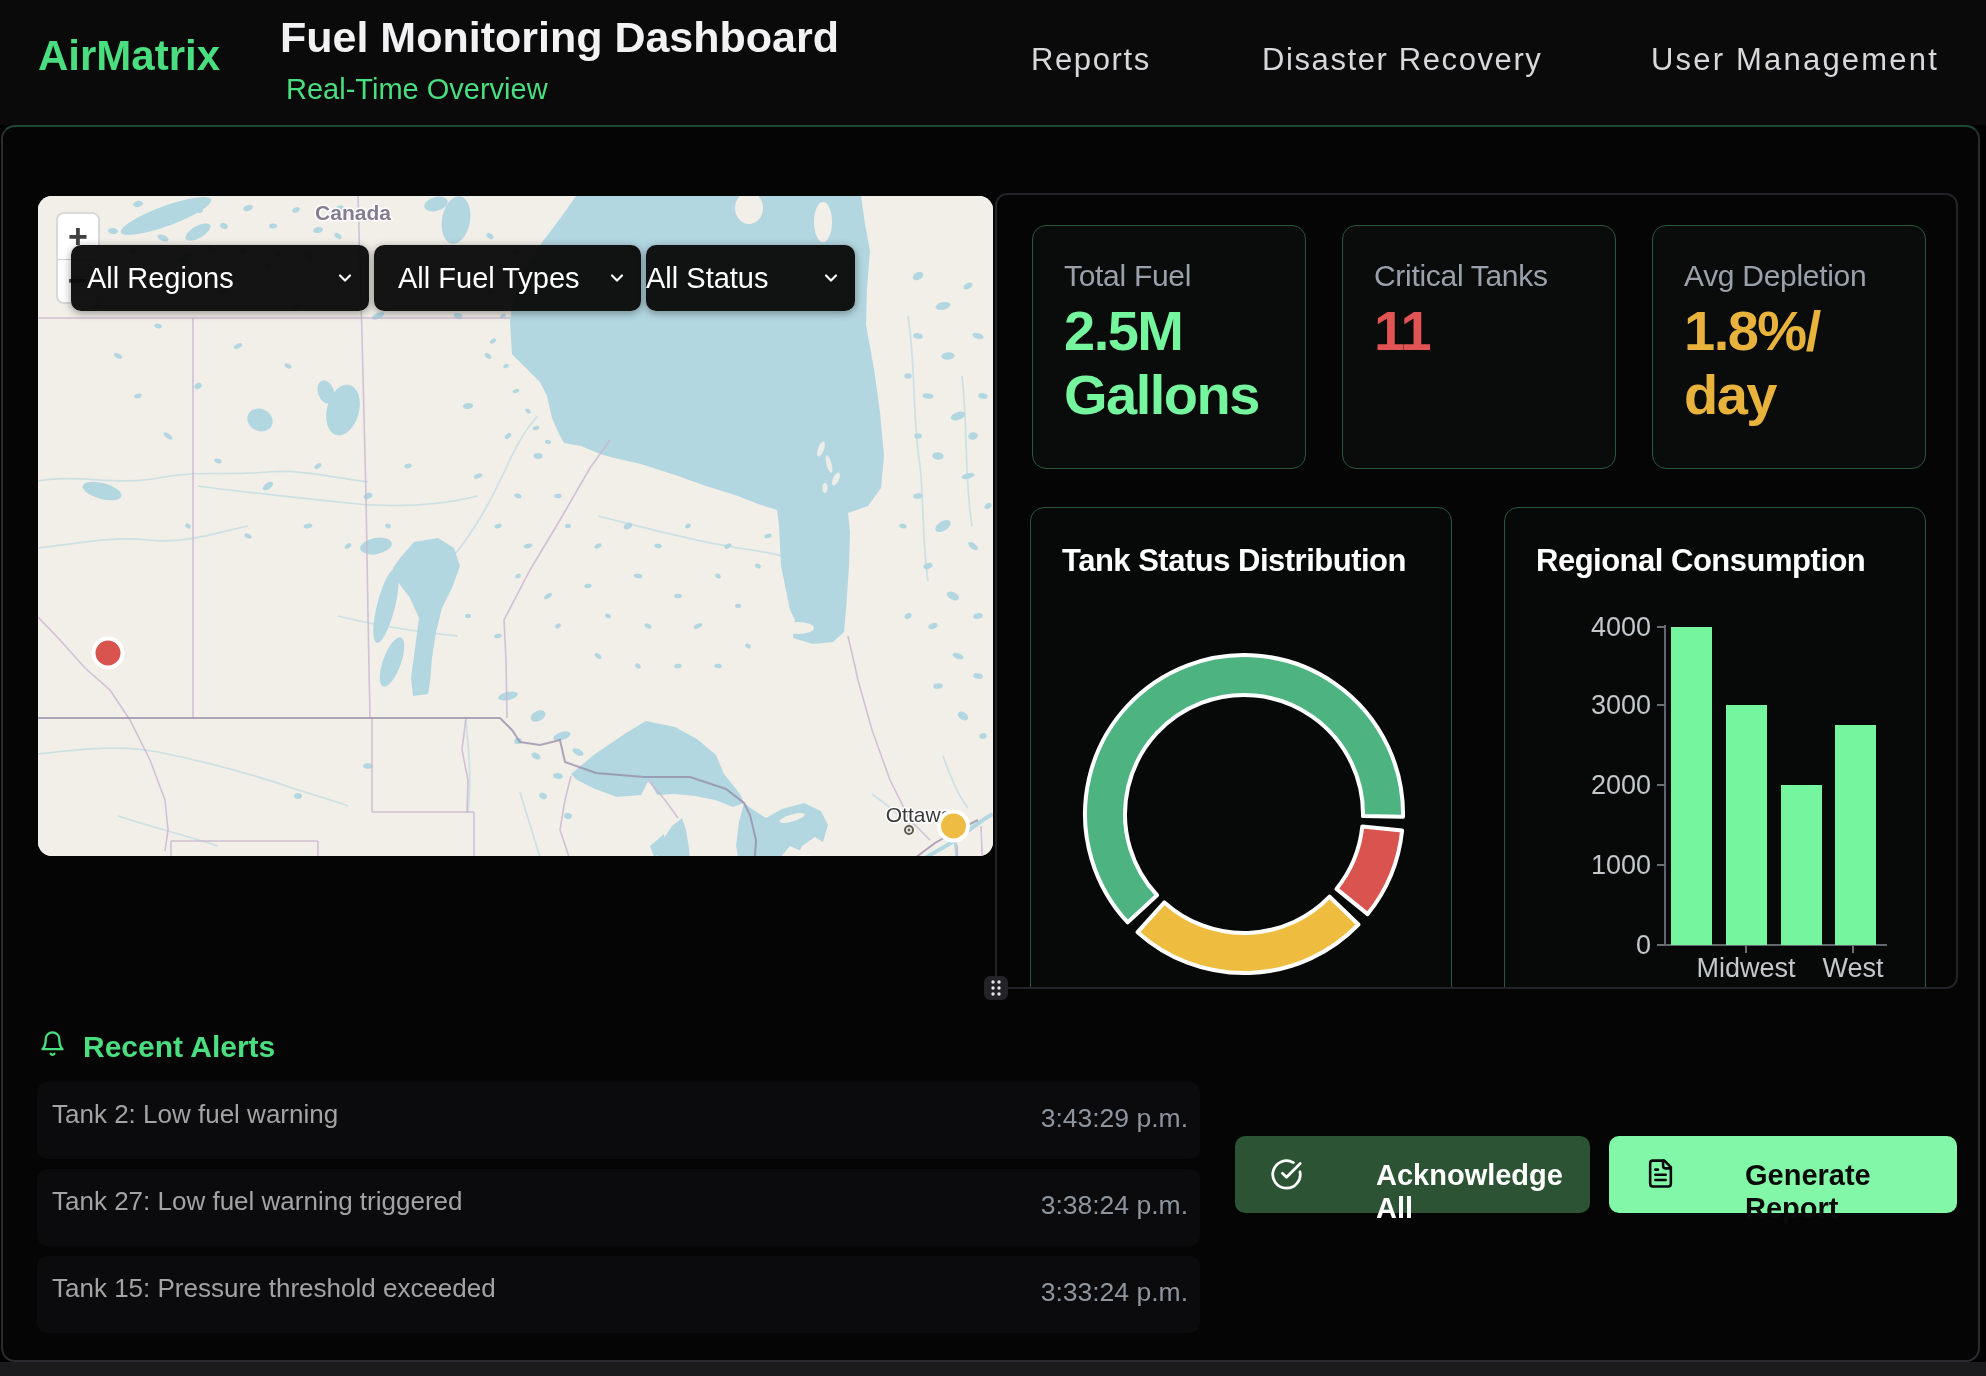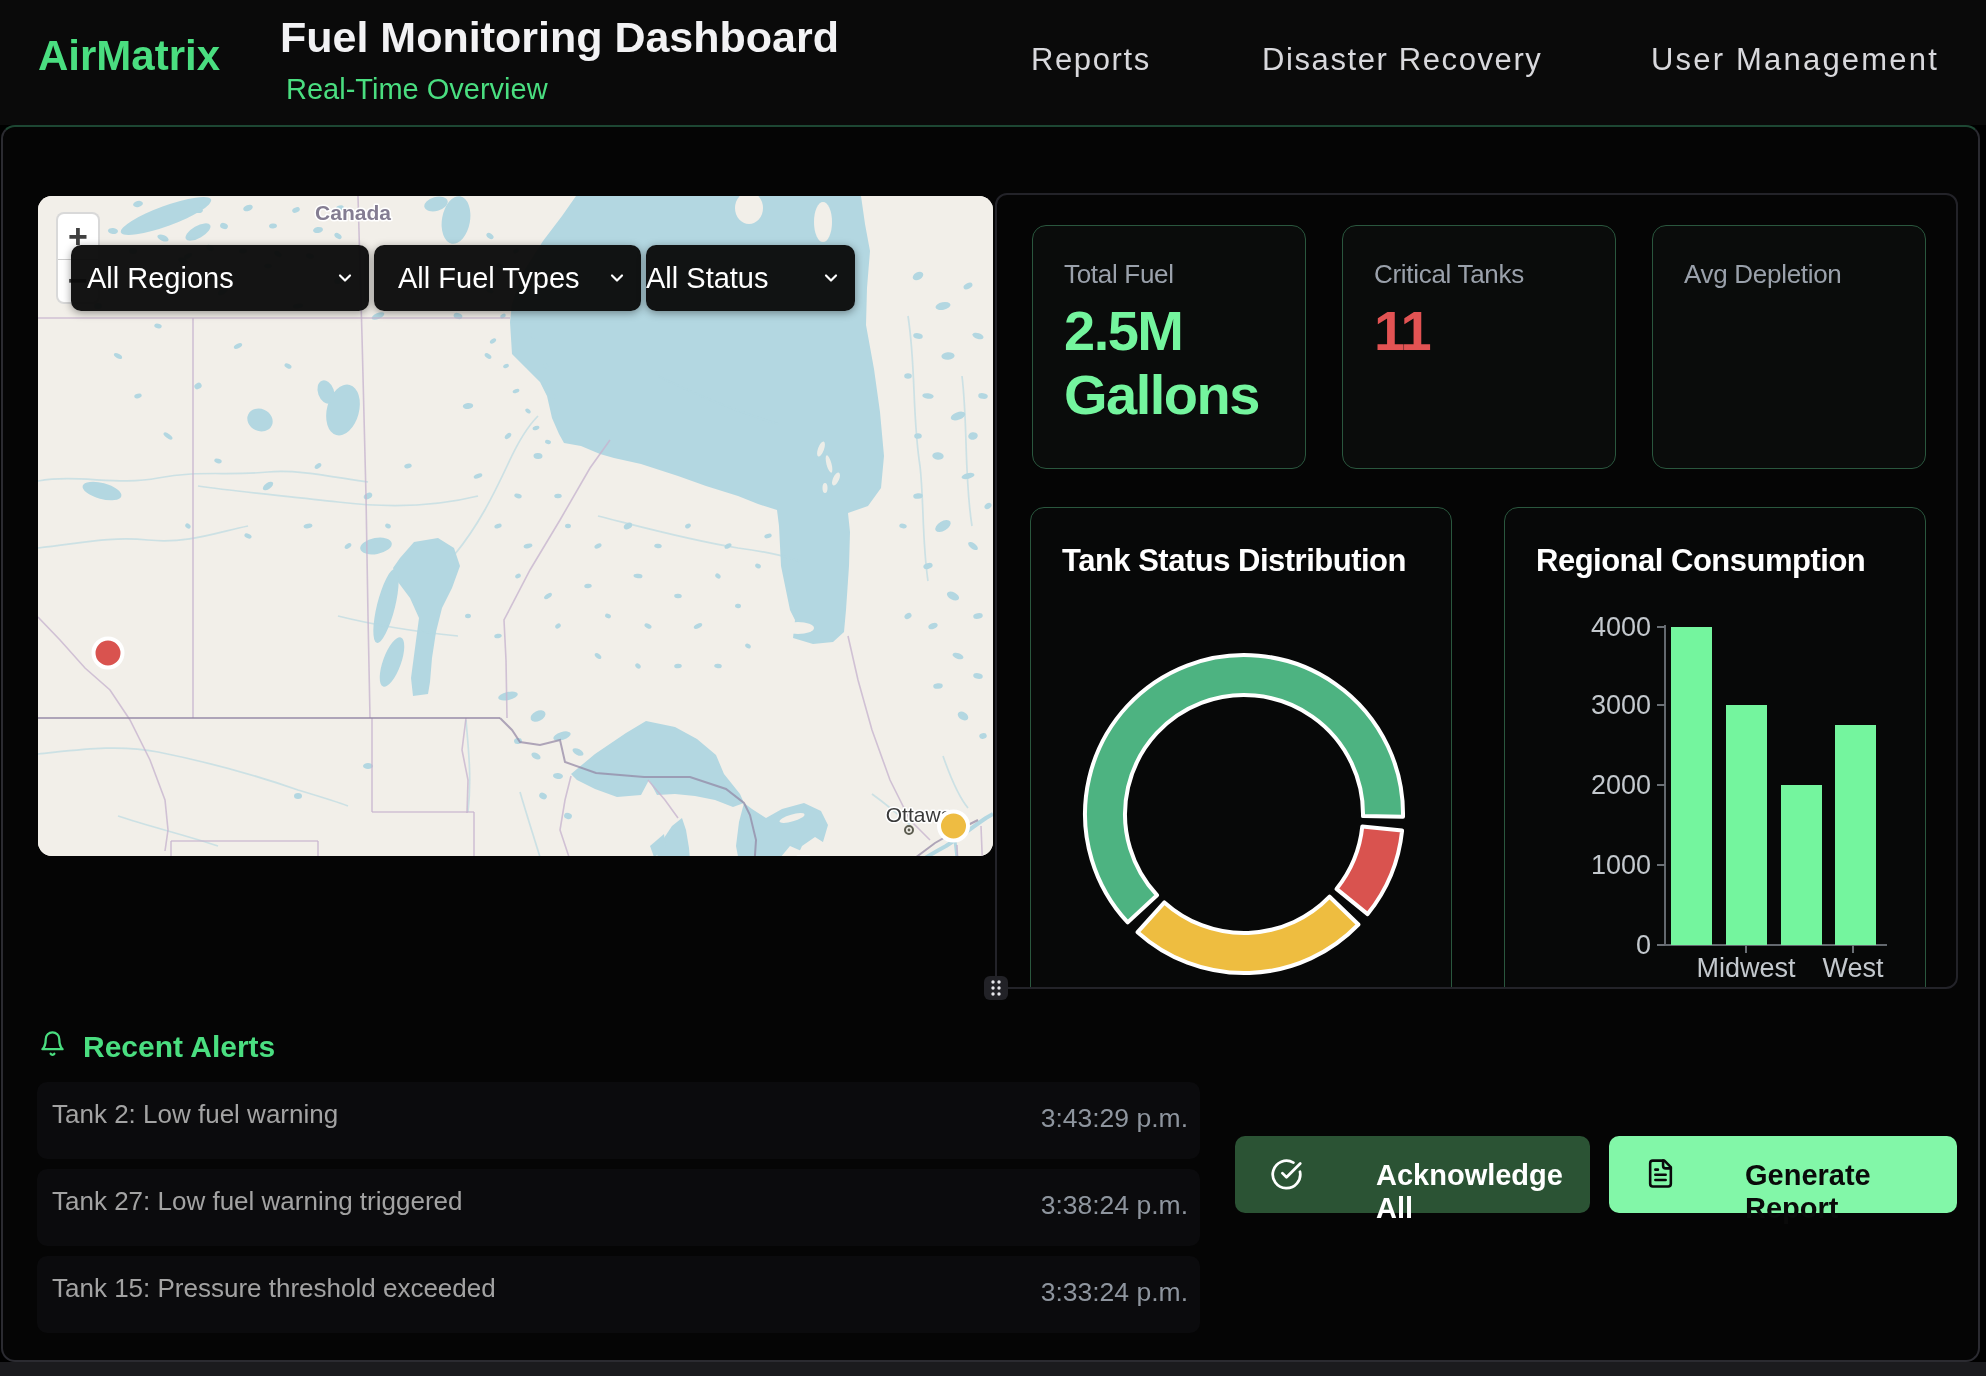--- a/index.html
+++ b/index.html
@@ -10,21 +10,21 @@
 .nav { position:absolute; top:42px; font-size:31px; color:#d8d8dc; letter-spacing:1.6px; }
 .mainbox { position:absolute; left:1px; top:125px; width:1979px; height:1237px; border:2px solid #2b2b31; border-top-color:#1d4733; border-radius:14px; background:#050505; }
 .bstrip { position:absolute; left:0; top:1362px; width:1986px; height:14px; background:#1b1b1e; }
 .map { position:absolute; left:38px; top:196px; width:955px; height:660px; border-radius:14px; overflow:hidden; background:#f2efe9; }
 .zoomctl { position:absolute; left:56px; top:212px; width:44px; height:92px; background:#fff; border-radius:8px; border:2px solid rgba(0,0,0,0.15); }
 .zoomctl .zp { position:absolute; left:0; top:0; width:100%; height:46px; border-bottom:1px solid #ccc; color:#404040; font-size:34px; font-weight:bold; text-align:center; line-height:44px; }
 .zoomctl .zm { position:absolute; left:0; top:46px; width:100%; height:44px; color:#404040; font-size:34px; font-weight:bold; text-align:center; line-height:40px; }
 .pill { position:absolute; top:245px; height:66px; background:rgba(10,10,10,0.96); border-radius:10px; display:flex; align-items:center; justify-content:space-between; color:#fff; font-size:29px; padding-right:14px; box-shadow:0 2px 8px rgba(0,0,0,0.4); }
 .rpanel { position:absolute; left:995px; top:193px; width:963px; height:796px; border:2px solid #232329; border-radius:12px; background:#050505; overflow:hidden; }
 .stat { position:absolute; top:30px; width:274px; height:244px; background:#0a0c0b; border:1.5px solid #2a573e; border-radius:14px; }
-.stat-label { position:absolute; left:31px; top:33px; font-size:26px; color:#9aa1ab; letter-spacing:-0.3px; }
+.stat-label { position:absolute; left:31px; top:33px; font-size:30px; color:#9aa1ab; letter-spacing:-0.3px; }
 .stat-value { position:absolute; left:31px; top:73px; font-size:56px; font-weight:bold; line-height:64px; letter-spacing:-1.5px; }
 .chartcard { position:absolute; top:312px; width:422px; height:500px; background:#070808; border:1.5px solid #2a573e; border-radius:14px; }
 .ctitle { position:absolute; left:31px; top:35px; font-size:31px; font-weight:bold; color:#fff; letter-spacing:-0.5px; }
 .alerthead { position:absolute; left:83px; top:1030px; font-size:30px; font-weight:bold; color:#4ade80; }
 .bellwrap { position:absolute; left:39px; top:1030px; }
 .alert { position:absolute; left:37px; width:1163px; height:77px; background:#0b0b0d; border-radius:10px; }
 .atext { position:absolute; left:15px; top:17px; font-size:26px; color:#a3a3a3; }
 .atime { position:absolute; right:12px; top:21px; font-size:26.5px; color:#8e959e; }
 .btn { position:absolute; top:1136px; height:77px; border-radius:10px; font-weight:bold; }
 .btn .bicon { position:absolute; top:22px; }
@@ -295,20 +295,21 @@
 <div class="stat" style="left:35px;">
       <div class="stat-label">Total Fuel</div>
       <div class="stat-value" style="color:#74f59e">2.5M<br>Gallons</div>
     </div>
     <div class="stat" style="left:345px;">
       <div class="stat-label">Critical Tanks</div>
       <div class="stat-value" style="color:#e25353">11</div>
     </div>
     <div class="stat" style="left:655px;">
       <div class="stat-label">Avg Depletion</div>
+      <div class="stat-value" style="color:#e8b33c">1.8%/<br>day</div>
     </div>
 <div class="chartcard" style="left:33px;">
   <div class="ctitle">Tank Status Distribution</div>
   <svg style="position:absolute;left:0;top:100px;" width="422" height="400" viewBox="0 0 422 400">
         <path d="M96.7,314.4 A159,159 0 1 1 372.0,208.8 L332.0,208.1 A119,119 0 1 0 126.0,287.2 Z" fill="#4db381" stroke="#ffffff" stroke-width="4" stroke-linejoin="round"></path>
         <path d="M371.1,222.6 A159,159 0 0 1 336.6,306.1 L305.5,280.9 A119,119 0 0 0 331.3,218.4 Z" fill="#d9534f" stroke="#ffffff" stroke-width="4" stroke-linejoin="round"></path>
         <path d="M327.4,316.5 A159,159 0 0 1 106.6,324.2 L133.4,294.4 A119,119 0 0 0 298.6,288.7 Z" fill="#eebd40" stroke="#ffffff" stroke-width="4" stroke-linejoin="round"></path>
       </svg>
 </div>
 <div class="chartcard" style="left:507px;">

